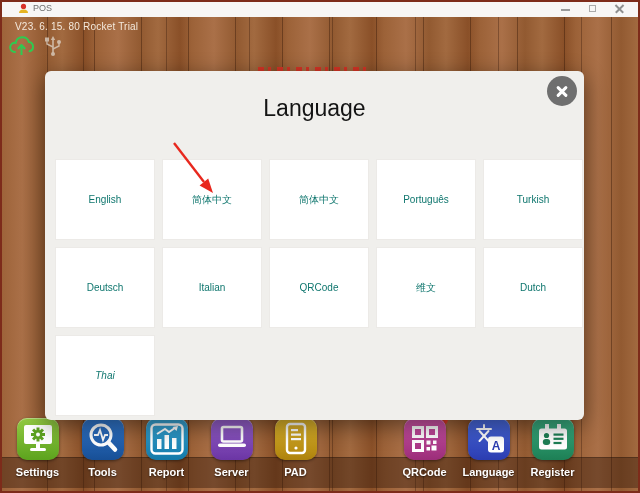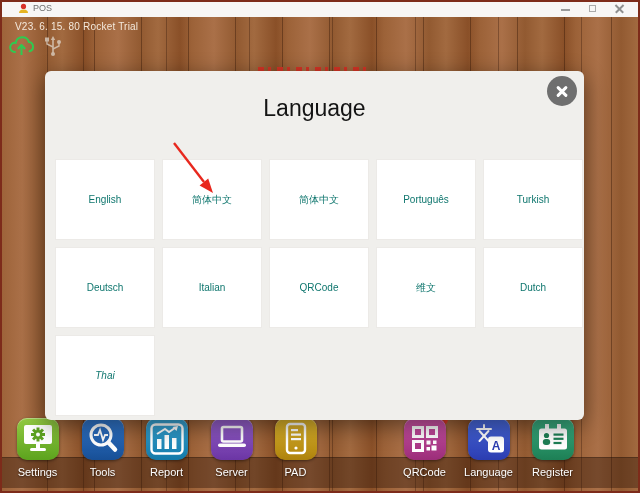--- a/index.html
+++ b/index.html
@@ -49,21 +49,21 @@
 
   
   .arrow-svg{position:absolute;left:160px;top:130px;z-index:20;pointer-events:none;}
 
   
   .label-strip{position:absolute;left:0;top:457px;width:640px;height:30px;z-index:5;
     background:rgba(55,26,11,.45);border-top:1px solid rgba(0,0,0,.25);}
   .tb-item{position:absolute;top:418px;width:65px;text-align:center;z-index:6;cursor:pointer;}
   .tb-icon{width:42px;height:42px;margin:0 auto;border-radius:10px;
     box-shadow:inset 0 1px 0 rgba(255,255,255,.35), 0 1px 3px rgba(0,0,0,.45);}
-  .tb-label{display:block;margin-top:6px;color:#fff;font-weight:normal;font-size:11px;
+  .tb-label{display:block;margin-top:6px;color:#fff;font-weight:bold;font-size:11px;
     text-shadow:0 1px 2px rgba(0,0,0,.65);}
   .c-settings{background:linear-gradient(180deg,#93ca44,#5ca31d);}
   .c-tools{background:linear-gradient(180deg,#3379cf,#174f96);}
   .c-report{background:linear-gradient(180deg,#3aa8d8,#1379a8);}
   .c-server{background:linear-gradient(180deg,#9a64cf,#6b35a4);}
   .c-pad{background:linear-gradient(180deg,#e3b92f,#ad820d);}
   .c-cloud{background:linear-gradient(180deg,#f15b31,#c52a0e);}
   .c-qrcode{background:linear-gradient(180deg,#d055a8,#9b2d79);}
   .c-language{background:linear-gradient(180deg,#4a6ce0,#2b3cb0);}
   .c-register{background:linear-gradient(180deg,#3cb184,#1d7f55);}

